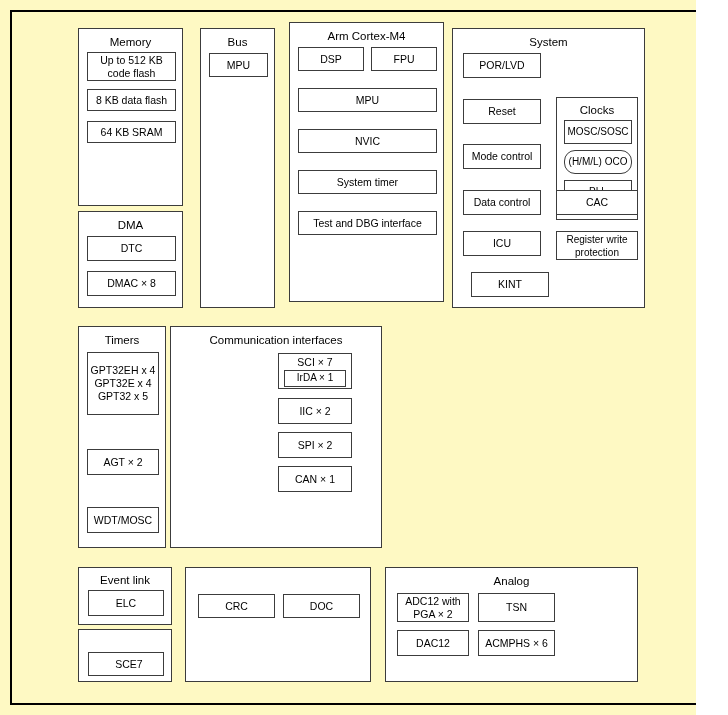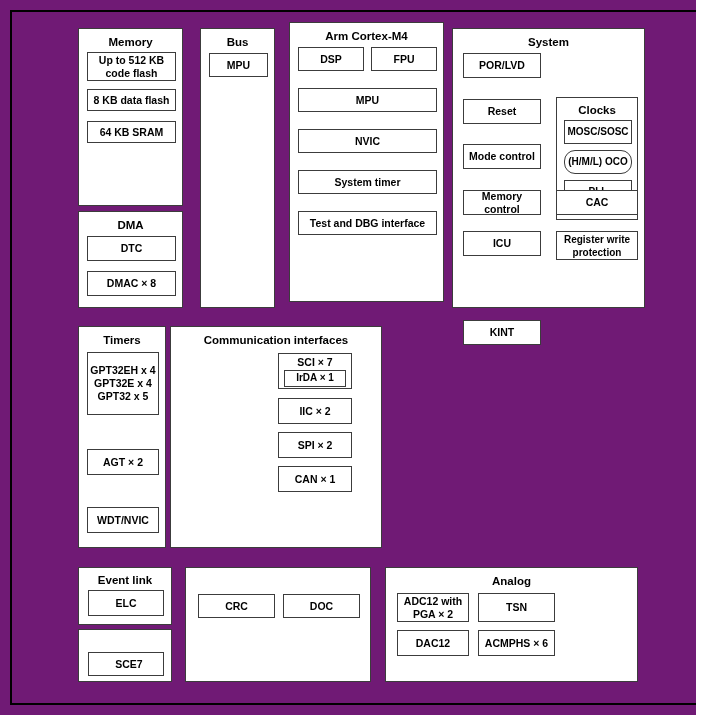--- a/index.html
+++ b/index.html
@@ -9,23 +9,22 @@
     background: #ffffff;
   }
   body {
     font-family: "Liberation Sans", sans-serif;
     color: #000000;
   }
   #canvas {
     position: relative;
     width: 696px;
     height: 715px;
-    background: #701a75;
+    background: #fef9c3;
     overflow: hidden;
-    font-weight: bold;
   }
   
   .outer-frame {
     position: absolute;
     left: 10px;
     top: 10px;
     width: 708px;
     height: 695px;
     border: 2px solid #000000;
     box-sizing: border-box;
@@ -99,42 +98,42 @@
     <div class="blk" style="left:8px; top:106px; width:139px; height:24px;">NVIC</div>
     <div class="blk" style="left:8px; top:188px; width:139px; height:24px;">Test and DBG interface</div>
   </div>
 
   <div class="group" style="left:452px; top:28px; width:193px; height:280px;">
     <div class="group-title" style="top:6px;">System</div>
 
     <div class="blk" style="left:10px; top:24px; width:78px; height:25px;">POR/LVD</div>
     <div class="blk" style="left:10px; top:70px; width:78px; height:25px;">Reset</div>
     <div class="blk" style="left:10px; top:115px; width:78px; height:25px;">Mode control</div>
-    <div class="blk" style="left:10px; top:161px; width:78px; height:25px;">Memory control</div>
+    <div class="blk" style="left:10px; top:161px; width:78px; height:25px;">Data control</div>
     <div class="blk" style="left:10px; top:202px; width:78px; height:25px;">ICU</div>
-    <div class="blk" style="left:10px; top:243px; width:78px; height:25px;margin-top:48px;">KINT</div>
+    <div class="blk" style="left:18px; top:243px; width:78px; height:25px;">KINT</div>
 
     <div class="group" style="left:103px; top:24px; width:82px; height:123px;margin-top:44px;">
       <div class="group-title" style="top:5px;">Clocks</div>
       <div class="blk small" style="left:7px; top:22px; width:68px; height:24px;">MOSC/SOSC</div>
       <div class="blk small" style="left:7px; top:52px; width:68px; height:24px;border-radius:11px;">(H/M/L) OCO</div>
       <div class="blk small" style="left:7px; top:82px; width:68px; height:24px;">PLL</div>
     </div>
 
     <div class="blk" style="left:103px; top:161px; width:82px; height:25px;">CAC</div>
     <div class="blk small multiline" style="left:103px; top:202px; width:82px; height:29px;">Register write protection</div>
   </div>
 
   <div class="group" style="left:78px; top:326px; width:88px; height:222px;">
     <div class="group-title" style="top:6px;">Timers</div>
     <div class="blk multiline" style="left:8px; top:25px; width:72px; height:63px; white-space:pre-line;">GPT32EH x 4
 GPT32E x 4
 GPT32 x 5</div>
     <div class="blk" style="left:8px; top:122px; width:72px; height:26px;">AGT × 2</div>
-    <div class="blk" style="left:8px; top:180px; width:72px; height:26px;">WDT/NVIC</div>
+    <div class="blk" style="left:8px; top:180px; width:72px; height:26px;">WDT/MOSC</div>
   </div>
 
   <div class="group" style="left:170px; top:326px; width:212px; height:222px;">
     <div class="group-title" style="top:6px;">Communication interfaces</div>
 
     <div class="blk" style="left:107px; top:26px; width:74px; height:36px; display:block; position:absolute;">
       <div style="text-align:center; font-size:10.5px; line-height:13px; padding-top:2px;">SCI × 7</div>
       <div class="blk" style="left:5px; top:16px; width:62px; height:17px; font-size:10px;">IrDA × 1</div>
     </div>
 

